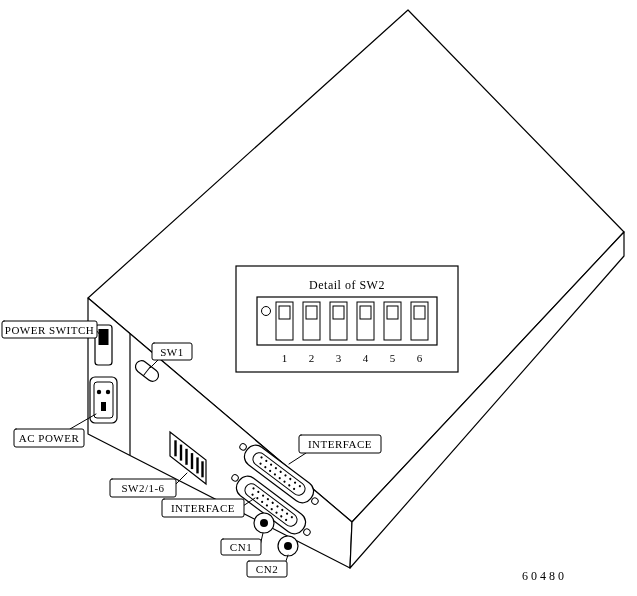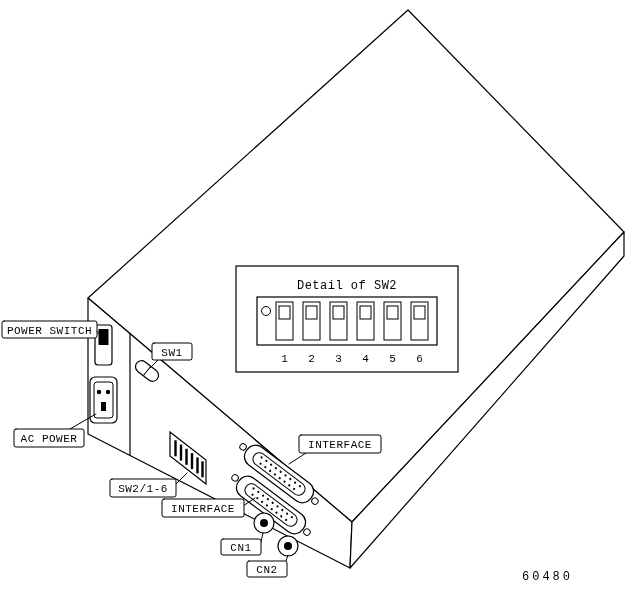--- a/index.html
+++ b/index.html
@@ -1,20 +1,20 @@
 <!DOCTYPE html>
 <html><head>
 <meta charset="utf-8">
 <style>
   html,body{margin:0;padding:0;background:#fff;}
   .canvas{
     position:relative;
     width:637px;height:596px;
     background:#ffffff;
-    font-family:Liberation Mono, monospace;
+    font-family:Liberation Serif, serif;
     overflow:hidden;
   }
   svg{position:absolute;left:0;top:0;}
   text{fill:#000;}
   .callout-text{font-size:11px;letter-spacing:0.5px;}
   .detail-title{font-size:12px;letter-spacing:0.5px;}
   .dip-num{font-size:11px;}
   .fig-num{font-size:12px;letter-spacing:3px;}
 </style>
 </head>

